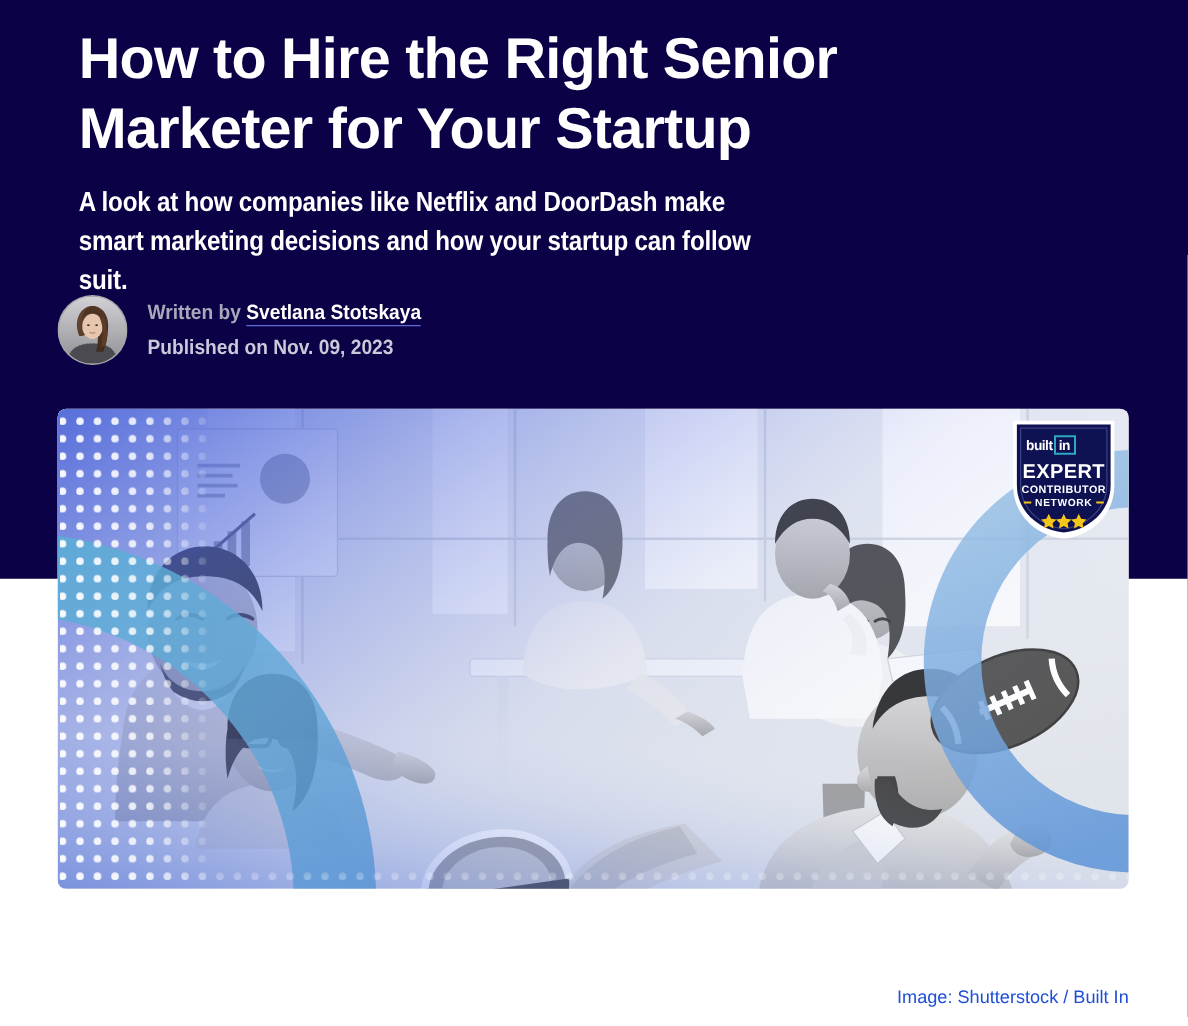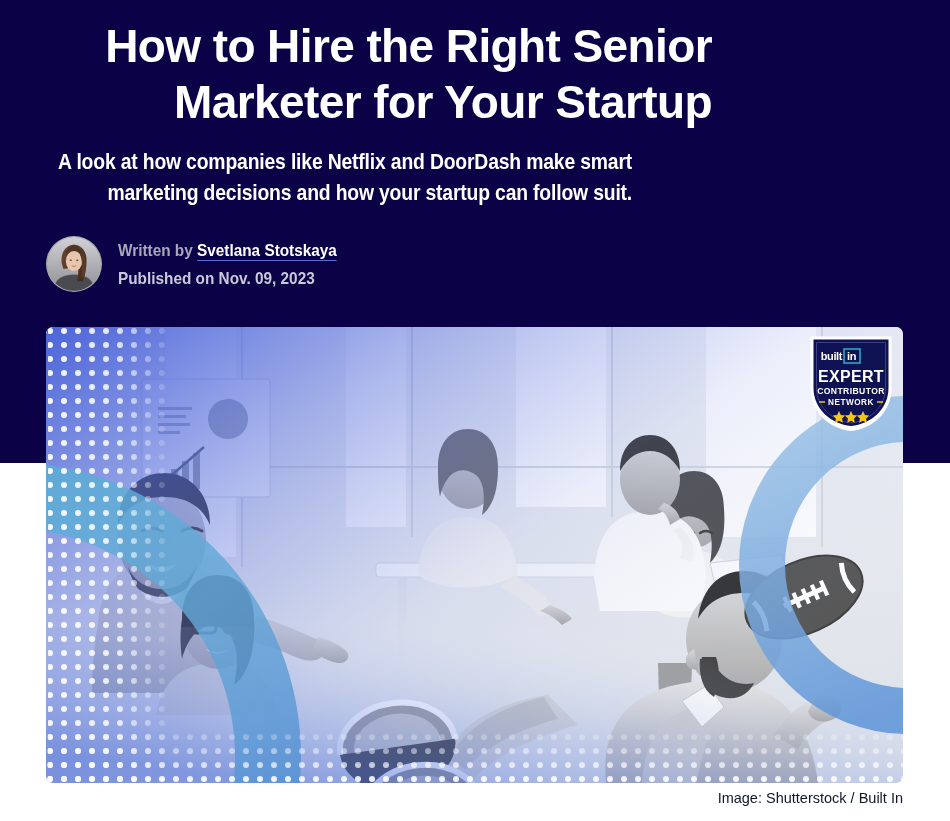--- a/index.html
+++ b/index.html
@@ -15,22 +15,21 @@
     position:absolute; left:0; top:0;
     width:950px; height:463px;
     background:#0b0146;
     z-index:0;
   }
 
   
   #header-block{
     position:absolute; left:0; top:0; width:758px;
     z-index:3;
-    padding:18px 46px 0 46px;
-    text-align:right;
+    padding:18px 46px 0 63px;
   }
 
   #article-title{
     color:#ffffff;
     font-family:"Liberation Sans", sans-serif;
     font-weight:bold;
     font-size:46px;
     line-height:56px;
     letter-spacing:-0.6px;
     max-width:730px;
@@ -79,21 +78,21 @@
     color:#ffffff; font-weight:bold;
     border-bottom:1px solid #5c6bd6;
     padding-bottom:1px;
     text-decoration:none;
   }
   #published-date{ color:#c9c9da; font-weight:bold; }
 
   
   #hero-figure{
     position:absolute; left:46px; top:327px;
-    width:857px; height:456px;
+    width:857px; height:384px;
     z-index:5;
   }
   #hero-image{
     position:absolute; inset:0;
     border-radius:7px;
     overflow:hidden;
     background:#e9ecf2;
   }
   #hero-image svg{ display:block; width:100%; height:100%; }
 
@@ -104,21 +103,21 @@
     width:84px; height:96px;
     z-index:9;
   }
   #expert-badge svg{ display:block; width:100%; height:100%; }
 
   
   #image-caption{
     position:absolute;
     left:46px; top:788px; width:857px;
     text-align:right;
-    color:#0f172a;
+    color:#1d4ed8;
     font-size:14.5px;
     line-height:20px;
     z-index:6;
   }
 </style>
 </head>
 <body>
 
 <div id="hero-band"></div>
 

